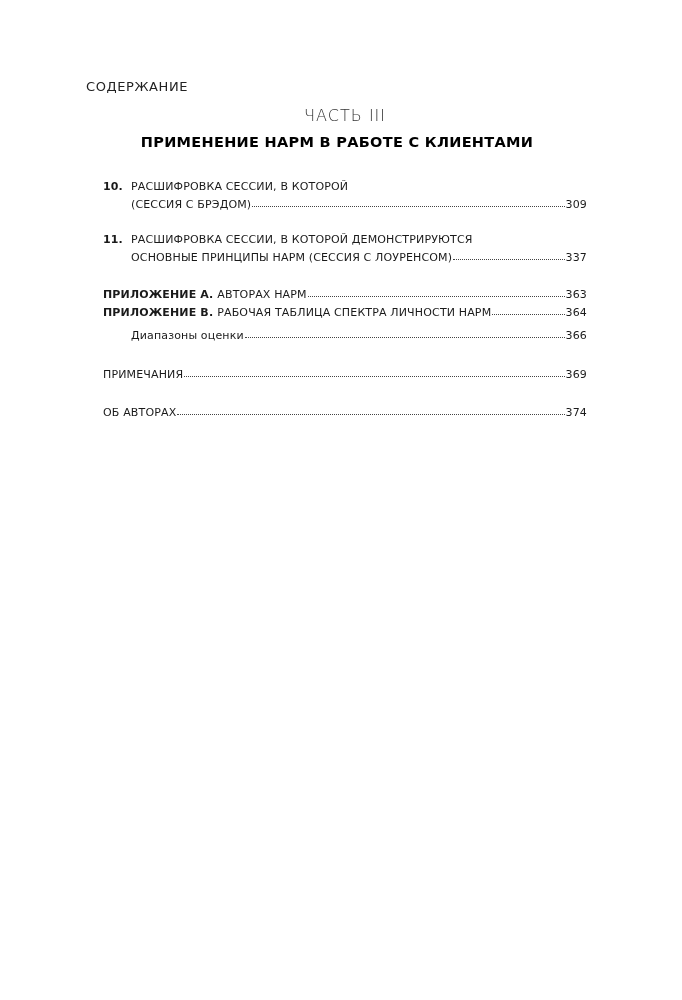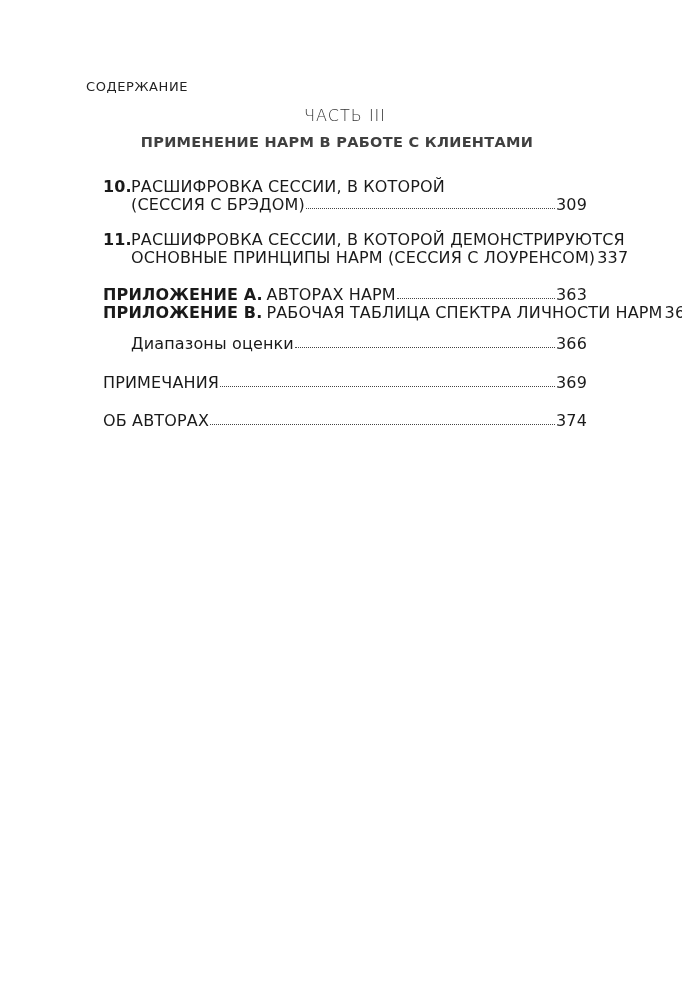--- a/index.html
+++ b/index.html
@@ -38,28 +38,28 @@
     }
     .part-title {
       position: absolute;
       left: 0;
       width: 674px;
       top: 134px;
       text-align: center;
       font-size: 14.5px;
       font-weight: bold;
       letter-spacing: 0.3px;
-      color: #404040;
+      color: #000000;
     }
     .toc {
       position: absolute;
       left: 103px;
       width: 484px;
       top: 178px;
-      font-size: 16px;
+      font-size: 11px;
       line-height: 17.5px;
       letter-spacing: 0.15px;
     }
     .entry {
       position: relative;
     }
     .numbered {
       padding-left: 28px;
     }
     .num {
@@ -139,21 +139,21 @@
 
   <div class="entry" style="">
     <div class="line">
       <span class="txt bold">ПРИЛОЖЕНИЕ А.</span>
       <span class="txt" style="padding-left:4px;">АВТОРАХ НАРМ</span>
       <span class="leader"></span>
       <span class="page">363</span>
     </div>
   </div>
 
-  <div class="entry" style="margin-bottom:14px;">
+  <div class="entry" style="margin-bottom:6px;">
     <div class="line">
       <span class="txt bold">ПРИЛОЖЕНИЕ В.</span>
       <span class="txt" style="padding-left:4px;">РАБОЧАЯ ТАБЛИЦА СПЕКТРА ЛИЧНОСТИ НАРМ</span>
       <span class="leader"></span>
       <span class="page">364</span>
     </div>
   </div>
 
   <div class="entry sub" style="margin-bottom:21px;">
     <div class="line">

